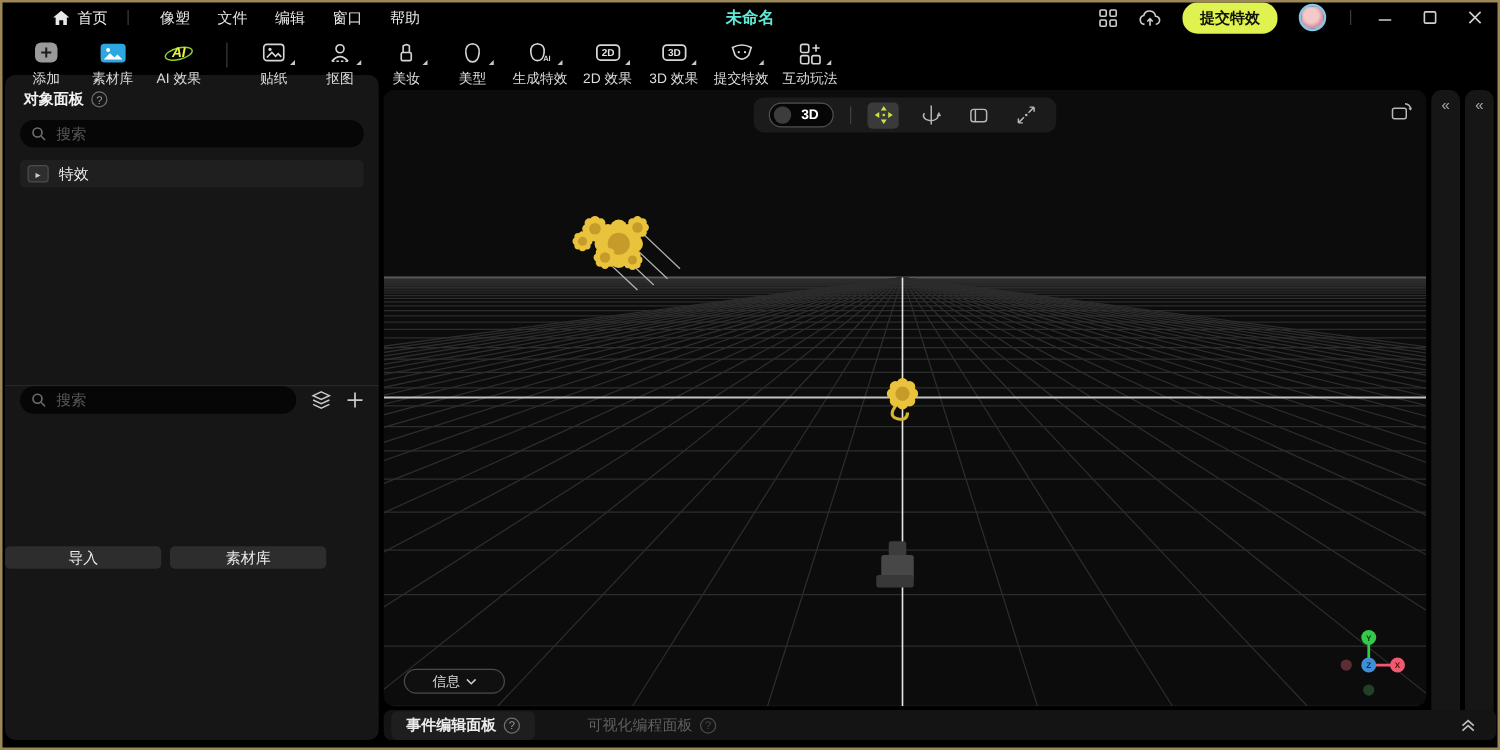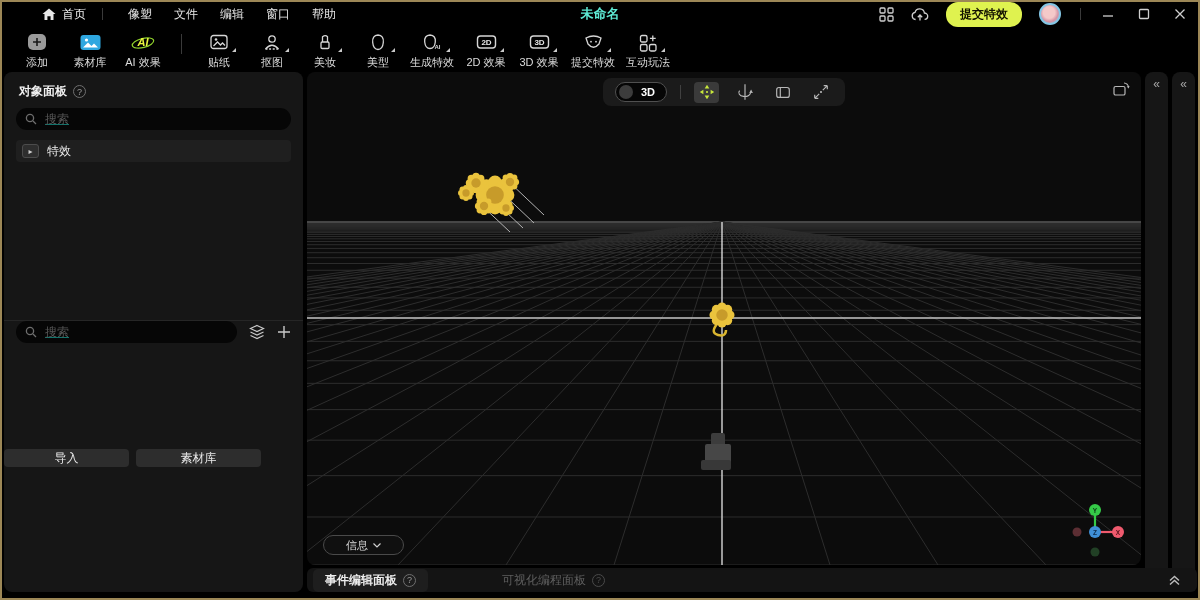--- a/index.html
+++ b/index.html
@@ -26,25 +26,25 @@
 
   
   .toolbar { position:absolute; top:28px; left:0; right:0; height:42px; display:flex; align-items:flex-start; padding:4px 0 0 16px; z-index:10; }
   .t-item { display:flex; flex-direction:column; align-items:center; gap:3px; margin-right:11px; min-width:42px; cursor:pointer; }
   .t-ic { position:relative; height:20px; display:flex; align-items:center; justify-content:center; }
   .dd { position:absolute; right:-7px; bottom:0; width:0; height:0; border-bottom:4px solid #c9c9c9; border-left:4px solid transparent; }
   .t-label { font-size:11px; color:#dcdcdc; white-space:nowrap; }
   .t-divider { width:1px; height:20px; background:#3a3a3a; margin:2px 16px 0 6px; }
 
   
-  .left-panel { position:absolute; left:4px; top:72px; width:299px; bottom:8px; background:#161616; border-radius:8px; z-index:5; }
+  .left-panel { position:absolute; left:4px; top:60px; width:299px; bottom:8px; background:#161616; border-radius:8px; z-index:5; }
   .panel-h { display:flex; align-items:center; gap:6px; padding:11px 15px 8px; font-size:12px; font-weight:bold; color:#f2f2f2; }
   .q-circle { width:13px; height:13px; border:1px solid #6f6f6f; border-radius:50%; color:#9a9a9a; font-size:9px; font-weight:normal; display:flex; align-items:center; justify-content:center; }
   .search { height:22px; background:#060606; border-radius:11px; display:flex; align-items:center; padding:0 9px; gap:6px; flex:1; }
-  .search input { flex:1; min-width:0; background:transparent; border:none; outline:none; color:#0f766e; font-size:12px; font-family:inherit;text-decoration:underline; }
+  .search input { flex:1; min-width:0; background:transparent; border:none; outline:none; color:#0f766e; font-size:12px; font-family:inherit; }
   .search input::placeholder { color:#575757; }
   .search-wrap { margin:0 12px; display:flex; }
   .row-effect { margin:10px 12px 0; height:22px; background:#1f1f1f; border-radius:4px; display:flex; align-items:center; gap:8px; padding:0 6px; font-size:12px; color:#ececec; cursor:pointer; }
   .exp-box { width:17px; height:14px; background:#2e2e2e; border:1px solid #4c4c4c; border-radius:3px; font-size:8px; color:#cfcfcf; display:flex; align-items:center; justify-content:center; }
   .lower-section { position:absolute; top:248px; left:0; right:0; bottom:0; border-top:1px solid #262626; }
   .lib-search-row { display:flex; align-items:center; margin:0 12px; gap:11px; }
   .icon-btn { display:flex; align-items:center; justify-content:center; cursor:pointer; }
   .btn-col { margin-top:106px; display:flex; gap:7px; align-items:center; }
   .panel-btn { width:125px; height:18px; background:#2d2d2d; border:none; border-radius:4px; font-size:12px; color:#ebebeb; font-family:inherit; display:flex; align-items:center; justify-content:center; cursor:pointer; }
 
@@ -60,21 +60,21 @@
   .tool-btn.active { background:#3a3a3a; }
   .rotate-btn { position:absolute; top:9px; right:11px; z-index:6; cursor:pointer; }
   .info-pill { position:absolute; left:16px; bottom:10px; height:20px; border:1px solid #4a4a4a; border-radius:10px; background:rgba(18,18,18,.85); display:flex; align-items:center; gap:5px; padding:0 22px; font-size:11px; color:#dcdcdc; z-index:6; cursor:pointer; }
   .gizmo { position:absolute; right:10px; bottom:6px; z-index:6; }
 
   
   .strip { position:absolute; top:72px; bottom:8px; width:23px; background:#161616; border-radius:8px; text-align:center; padding-top:5px; color:#a8a8a8; font-size:12px; z-index:5; cursor:pointer; }
   .strip1 { left:1145px; } .strip2 { left:1172px; }
 
   
-  .bottom-bar { position:absolute; left:307px; width:890px; top:568px; height:24px; background:#141414; border-radius:6px; display:flex; align-items:center; font-size:12px; z-index:5;gap:32px; }
+  .bottom-bar { position:absolute; left:307px; width:890px; top:568px; height:24px; background:#141414; border-radius:6px; display:flex; align-items:center; font-size:12px; z-index:5; }
   .bb-tab { display:flex; align-items:center; gap:6px; padding:3px 12px; border-radius:5px; cursor:pointer; }
   .bb-tab.active { background:#1e1e1e; color:#ececec; font-weight:bold; margin-left:6px; }
   .bb-tab.inactive { color:#5f5f5f; margin-left:30px; }
   .bb-tab.inactive .q-circle { border-color:#4a4a4a; color:#4a4a4a; }
   .bb-chevron { margin-left:auto; margin-right:16px; cursor:pointer; display:flex; }
 </style>
 </head>
 <body>
 
 <header class="titlebar">

